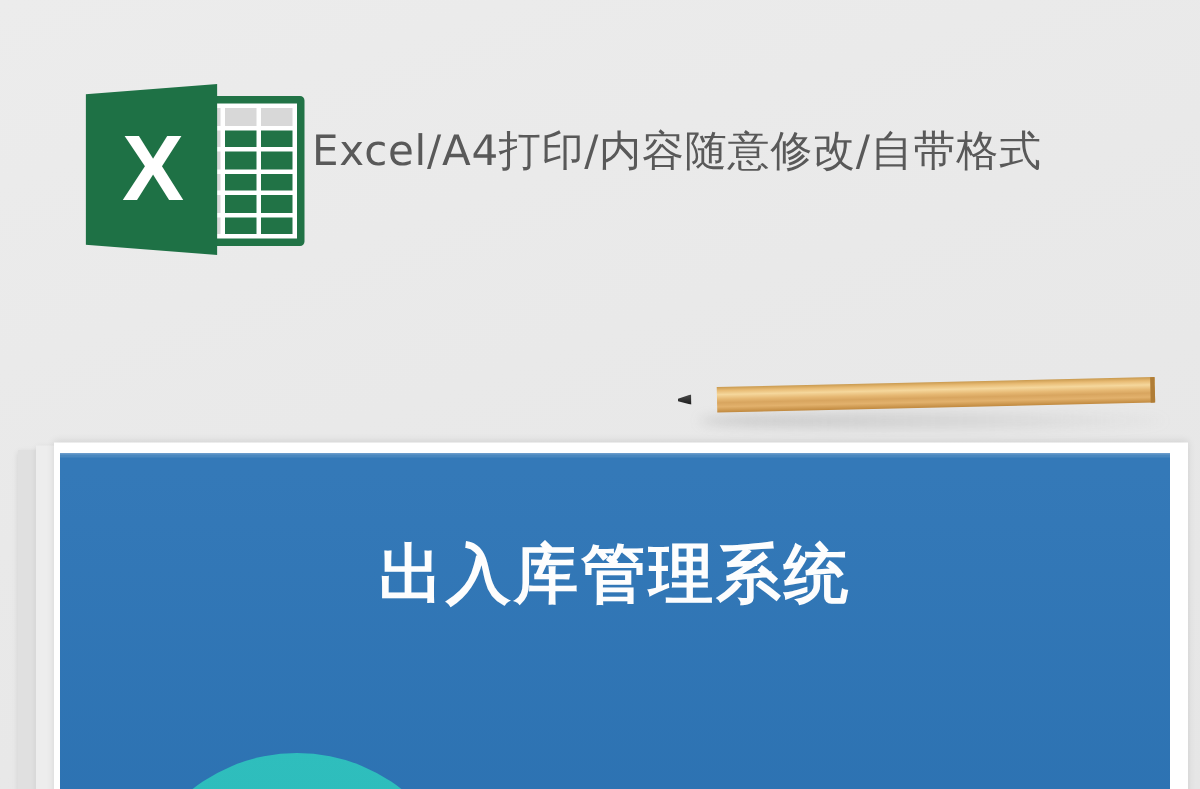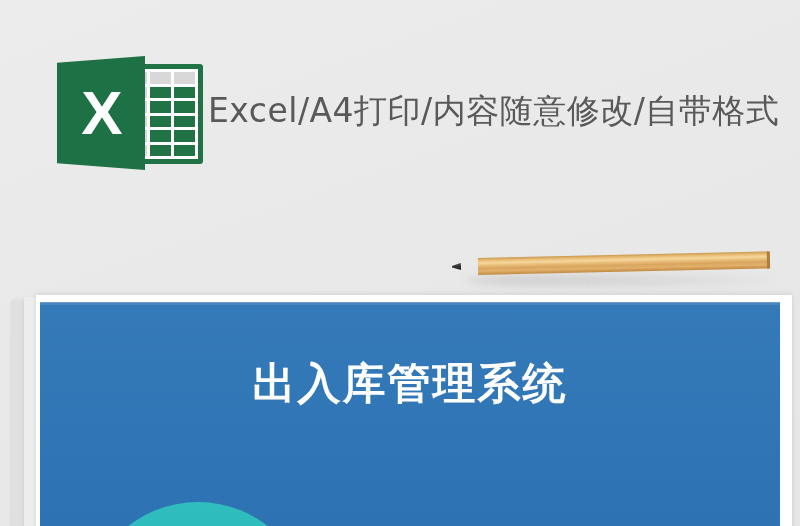--- a/index.html
+++ b/index.html
@@ -101,24 +101,24 @@
     color: #1e7145;
     font-size: 34px;
     font-weight: bold;
     line-height: 50px;
     white-space: nowrap;
     letter-spacing: 0px;
     font-family: "DejaVu Sans", "Liberation Sans", sans-serif;
   }
   .sub-title {
     color: #595959;
-    font-size: 33px;
+    font-size: 28px;
     font-weight: normal;
     line-height: 46px;
-    margin-top: 26px;
+    margin-top: 16px;
     white-space: nowrap;
     letter-spacing: 0.5px;
     font-family: "DejaVu Sans", "Liberation Sans", sans-serif;
   }
 
   
   .pencil-wrap {
     position: absolute;
     left: 452px;
     top: 255px;

